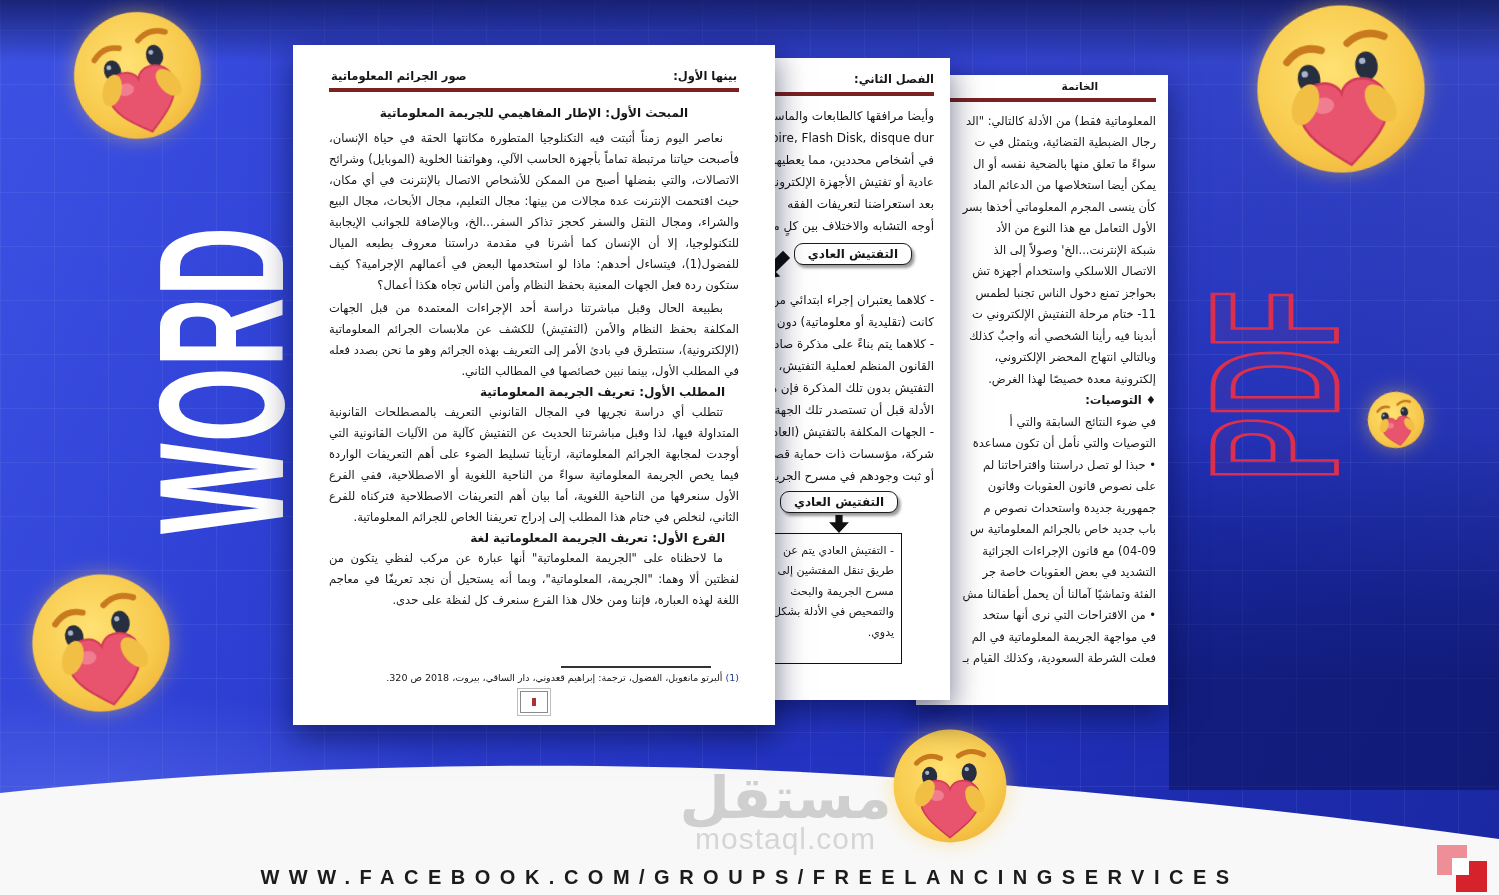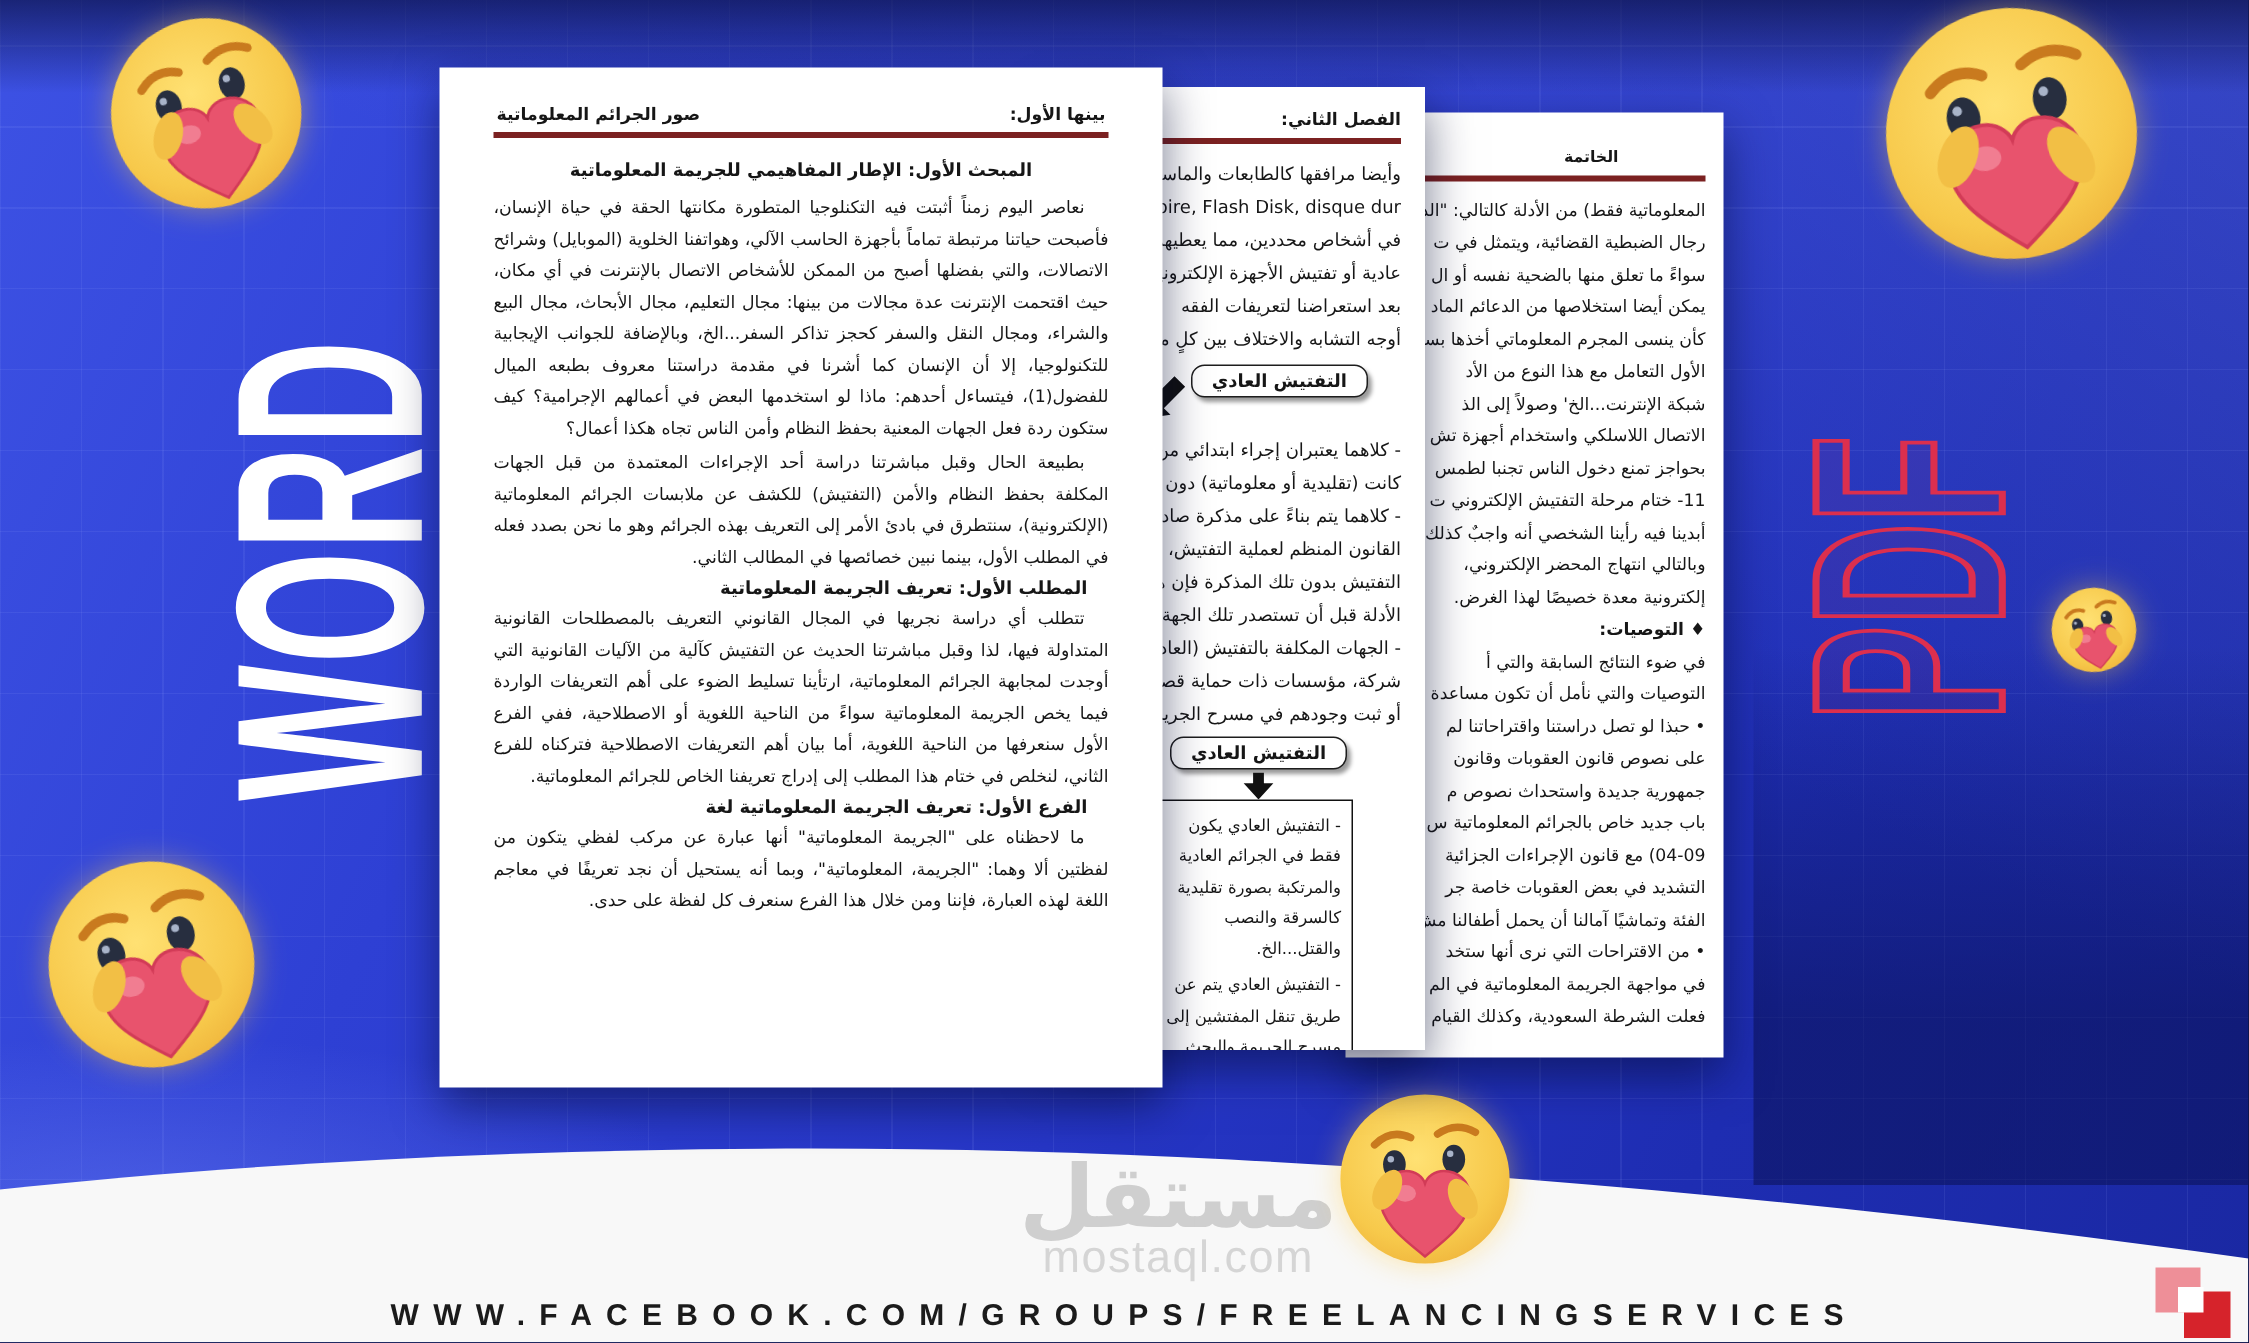--- a/index.html
+++ b/index.html
@@ -63,21 +63,21 @@
   .tbox1{position:absolute;right:22px;top:2px;}
   .arrow-sw{position:absolute;right:142px;top:8px;width:34px;height:32px;}
   .box2wrap{text-align:center;margin:4px 26px 0 0;width:130px;margin-right:30px;}
   .arrow-dn{display:block;margin:2px auto 0;width:22px;height:18px;}
   .notebox{border:1.6px solid #111;width:122px;margin:0 32px 0 auto;margin-right:32px;padding:7px 7px 16px;
            font-size:11px;line-height:20.5px;text-align:right;}
   .notebox .note-line{margin-bottom:4px;}
   .brak{position:absolute;width:7px;height:32px;border:2px solid #222;border-left:none;left:62px;}
   .brak1{top:208px;} .brak2{top:402px;}
 
-  .page3{left:897px;top:75px;width:252px;height:630px;z-index:10;overflow:hidden;padding:24px 12px 0 0;}
+  .page3{left:916px;top:75px;width:252px;height:630px;z-index:10;overflow:hidden;padding:5px 12px 0 0;}
   .page3 .hdr{font-size:10.5px;font-weight:bold;text-align:right;padding-left:60px;padding-right:58px;}
   .page3 .cut-line{font-size:11.5px;line-height:21.5px;}
 
   
   .emoji{position:absolute;filter:drop-shadow(0 0 10px rgba(255,205,70,.45));}
   .e1{left:70px;top:8px;width:135px;height:135px;transform:rotate(-15deg);z-index:4;}
   .e2{left:1252px;top:0px;width:178px;height:178px;transform:rotate(-8deg);z-index:4;}
   .e3{left:1366px;top:390px;width:60px;height:60px;transform:rotate(-10deg);z-index:4;}
   .e4{left:28px;top:570px;width:146px;height:146px;transform:rotate(-12deg);z-index:4;}
   .e5{left:890px;top:726px;width:120px;height:120px;z-index:9;}
@@ -210,21 +210,20 @@
         <div class="cut-line">شركة، مؤسسات ذات حماية قصوى كمر</div>
         <div class="cut-line">أو ثبت وجودهم في مسرح الجريمة.</div>
       </div>
     <div class="box2wrap">
       <span class="tbox">التفتيش العادي</span>
       <svg class="arrow-dn" viewBox="0 0 24 20">
         <polygon points="8,0 16,0 16,8 23,8 12,20 1,8 8,8" fill="#111"></polygon>
       </svg>
     </div>
     <div class="notebox">
-        <div class="note-line">- التفتيش العادي يكون فقط في الجرائم العادية والمرتكبة بصورة تقليدية كالسرقة والنصب والقتل...الخ.</div>
         <div class="note-line">- التفتيش العادي يتم عن طريق تنقل المفتشين إلى مسرح الجريمة والبحث والتمحيص في الأدلة بشكل يدوي.</div>
       </div>
     <div class="brak brak1"></div>
     <div class="brak brak2"></div>
   </div>
 
   <div class="page page1">
     <div class="hdr-row">
       <span>بينها الأول:</span>
       <span>صور الجرائم المعلوماتية</span>
@@ -232,20 +231,27 @@
     <div class="red-rule"></div>
     <div class="p1-title">المبحث الأول: الإطار المفاهيمي للجريمة المعلوماتية</div>
     <div class="p1-body">
       <p>نعاصر اليوم زمناً أثبتت فيه التكنلوجيا المتطورة مكانتها الحقة في حياة الإنسان، فأصبحت حياتنا مرتبطة تماماً بأجهزة الحاسب الآلي، وهواتفنا الخلوية (الموبايل) وشرائح الاتصالات، والتي بفضلها أصبح من الممكن للأشخاص الاتصال بالإنترنت في أي مكان، حيث اقتحمت الإنترنت عدة مجالات من بينها: مجال التعليم، مجال الأبحاث، مجال البيع والشراء، ومجال النقل والسفر كحجز تذاكر السفر...الخ، وبالإضافة للجوانب الإيجابية للتكنولوجيا، إلا أن الإنسان كما أشرنا في مقدمة دراستنا معروف بطبعه الميال للفضول(1)، فيتساءل أحدهم: ماذا لو استخدمها البعض في أعمالهم الإجرامية؟ كيف ستكون ردة فعل الجهات المعنية بحفظ النظام وأمن الناس تجاه هكذا أعمال؟</p>
       <p>بطبيعة الحال وقبل مباشرتنا دراسة أحد الإجراءات المعتمدة من قبل الجهات المكلفة بحفظ النظام والأمن (التفتيش) للكشف عن ملابسات الجرائم المعلوماتية (الإلكترونية)، سنتطرق في بادئ الأمر إلى التعريف بهذه الجرائم وهو ما نحن بصدد فعله في المطلب الأول، بينما نبين خصائصها في المطالب الثاني.</p>
       <div class="p1-head">المطلب الأول: تعريف الجريمة المعلوماتية</div>
       <p>تتطلب أي دراسة نجريها في المجال القانوني التعريف بالمصطلحات القانونية المتداولة فيها، لذا وقبل مباشرتنا الحديث عن التفتيش كآلية من الآليات القانونية التي أوجدت لمجابهة الجرائم المعلوماتية، ارتأينا تسليط الضوء على أهم التعريفات الواردة فيما يخص الجريمة المعلوماتية سواءً من الناحية اللغوية أو الاصطلاحية، ففي الفرع الأول سنعرفها من الناحية اللغوية، أما بيان أهم التعريفات الاصطلاحية فتركناه للفرع الثاني، لنخلص في ختام هذا المطلب إلى إدراج تعريفنا الخاص للجرائم المعلوماتية.</p>
       <div class="p1-head">الفرع الأول: تعريف الجريمة المعلوماتية لغة</div>
       <p>ما لاحظناه على "الجريمة المعلوماتية" أنها عبارة عن مركب لفظي يتكون من لفظتين ألا وهما: "الجريمة، المعلوماتية"، وبما أنه يستحيل أن نجد تعريفًا في معاجم اللغة لهذه العبارة، فإننا ومن خلال هذا الفرع سنعرف كل لفظة على حدى.</p>
     </div>
+    <div class="p1-foot">
+      <div class="fn-rule"></div>
+      <div class="fn-text"><span class="fn-no">(1)</span><span> ألبرتو مانغويل، الفضول، ترجمة: إبراهيم قعدوني، دار الساقي، بيروت، 2018 ص 320.</span></div>
+      <div class="ornament">
+          <i></i>
+        </div>
+    </div>
   </div>
 
   <svg class="band" viewBox="0 0 1499 150" preserveAspectRatio="none">
     <path d="M0,48 C260,20 560,14 820,28 C1040,40 1270,62 1499,94 L1499,150 L0,150 Z" fill="#f8f8f8"></path>
   </svg>
 
   <div class="wm">
     <div class="wm-ar">مستقل</div>
     <div class="wm-en">mostaql.com</div>
   </div>

